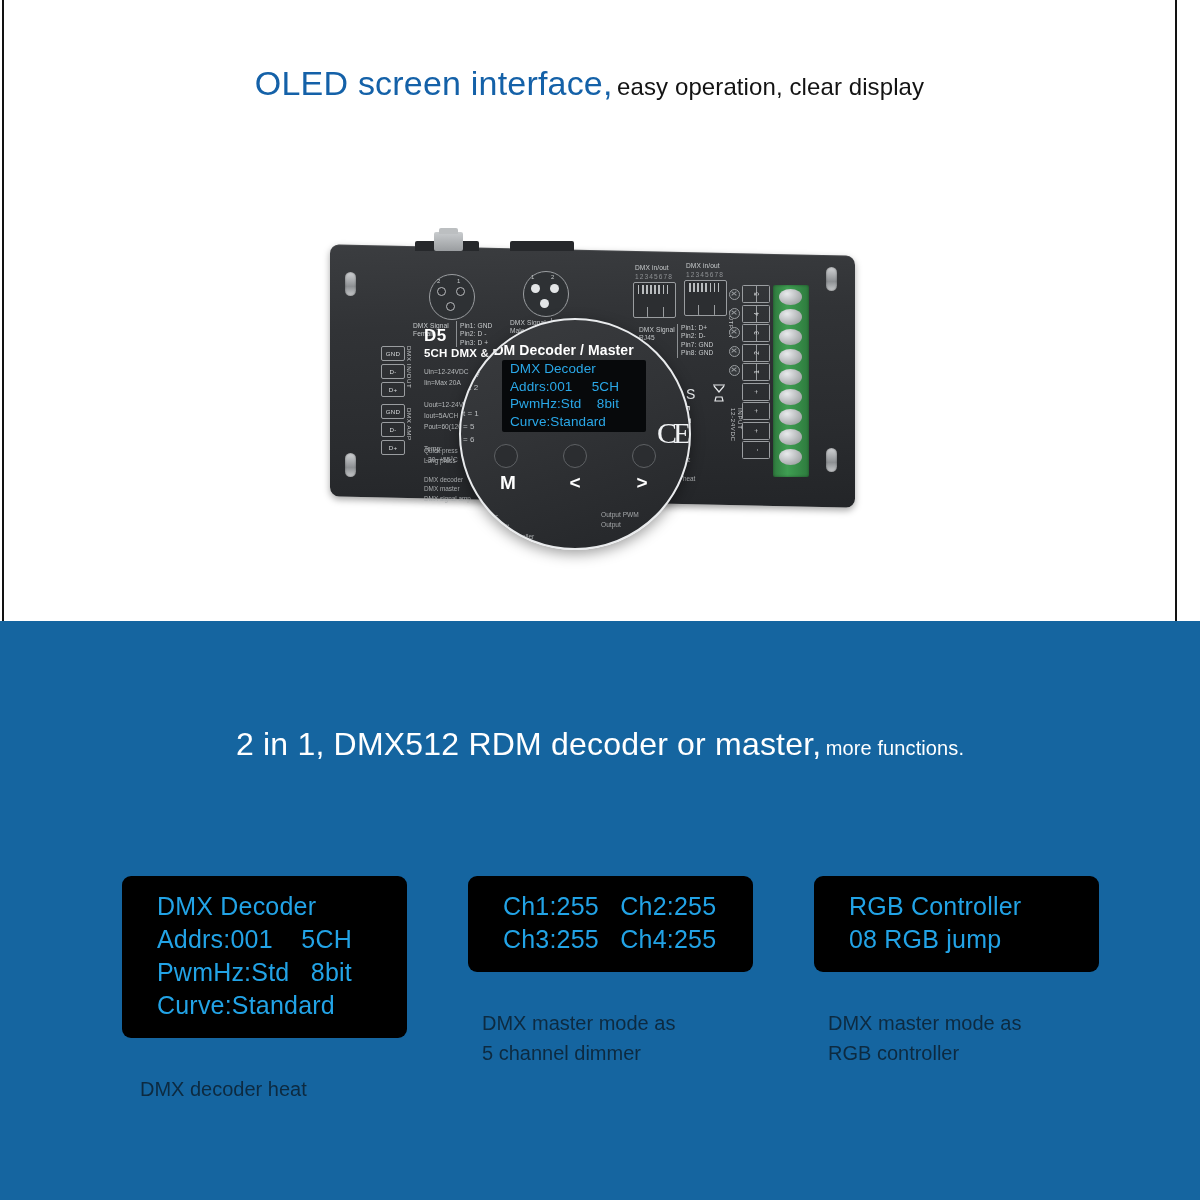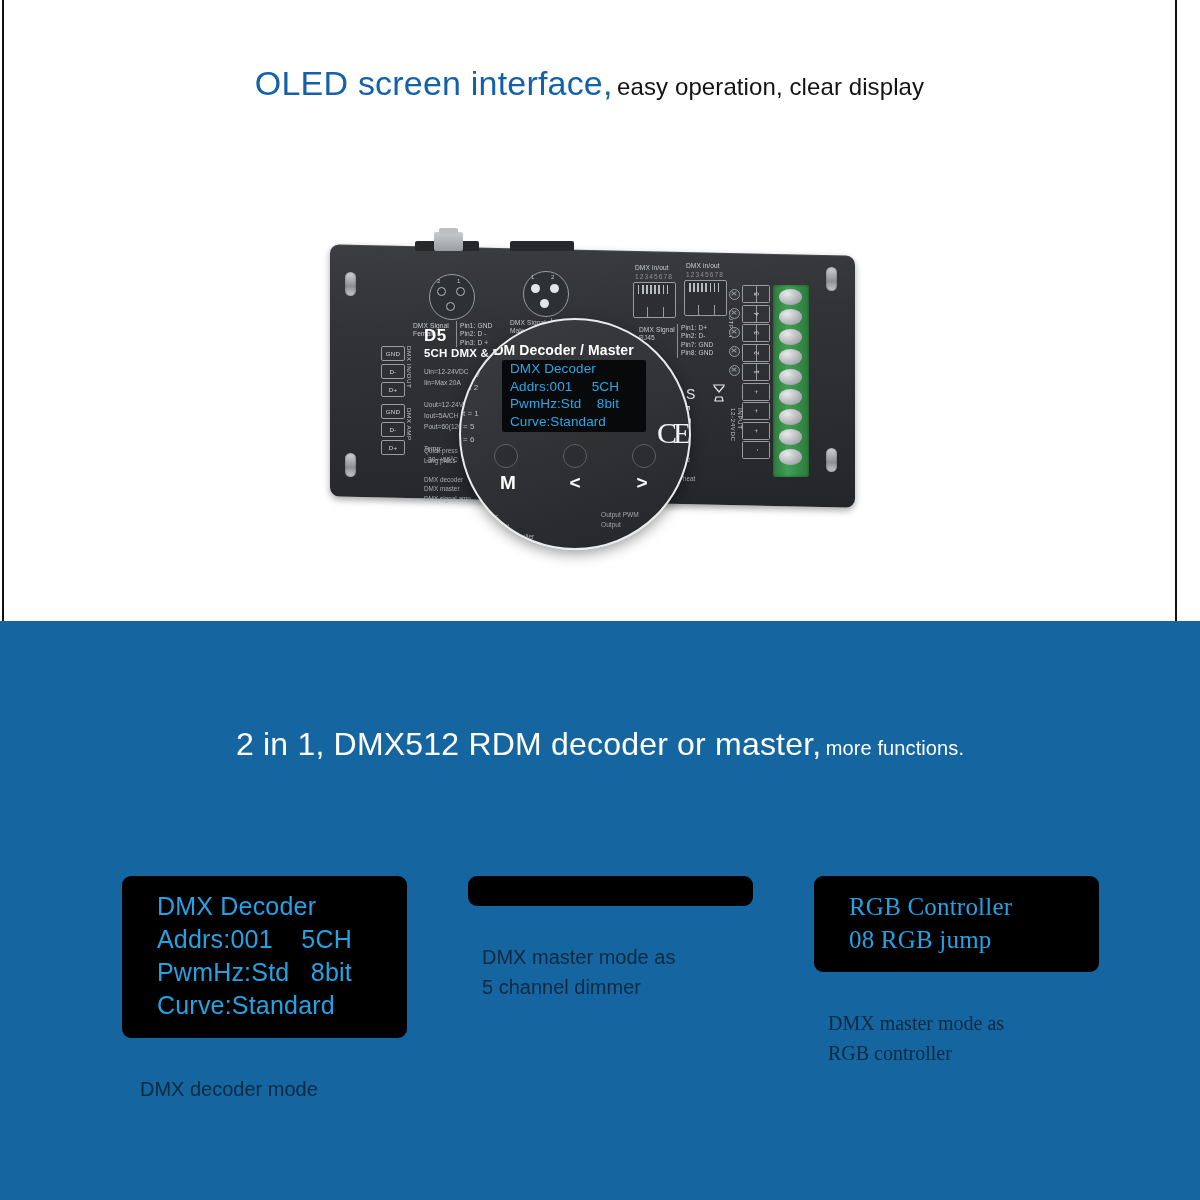--- a/index.html
+++ b/index.html
@@ -481,21 +481,21 @@
     top: 255px;
     width: 1200px;
     height: 300px;
   }
   .card {
     position: absolute;
     width: 285px;
   }
   .card.c1 { left: 122px; }
   .card.c2 { left: 468px; }
-  .card.c3 { left: 814px; font-family: Liberation Serif, serif; }
+  .card.c3 { left: 814px; }
 
   .oled-panel {
     width: 100%;
     background: #000000;
     border-radius: 9px;
     padding: 14px 0 16px 0;
     box-sizing: border-box;
   }
   .oled-panel .row {
     color: #22a3e6;
@@ -734,25 +734,27 @@
 
   <div class="cards">
 
     <div class="card c1">
       <div class="oled-panel">
         <div class="row">DMX Decoder</div>
         <div class="row">Addrs:001    5CH</div>
         <div class="row">PwmHz:Std   8bit</div>
         <div class="row">Curve:Standard</div>
       </div>
-      <div class="caption">DMX decoder mode</div>
+      <div class="caption">DMX decoder heat</div>
     </div>
 
     <div class="card c2">
       <div class="oled-panel">
+        <div class="row">Ch1:255   Ch2:255</div>
+        <div class="row">Ch3:255   Ch4:255</div>
       </div>
       <div class="caption">DMX master mode as
 5 channel dimmer</div>
     </div>
 
     <div class="card c3">
       <div class="oled-panel">
         <div class="row">RGB Controller</div>
         <div class="row">08 RGB jump</div>
       </div>

